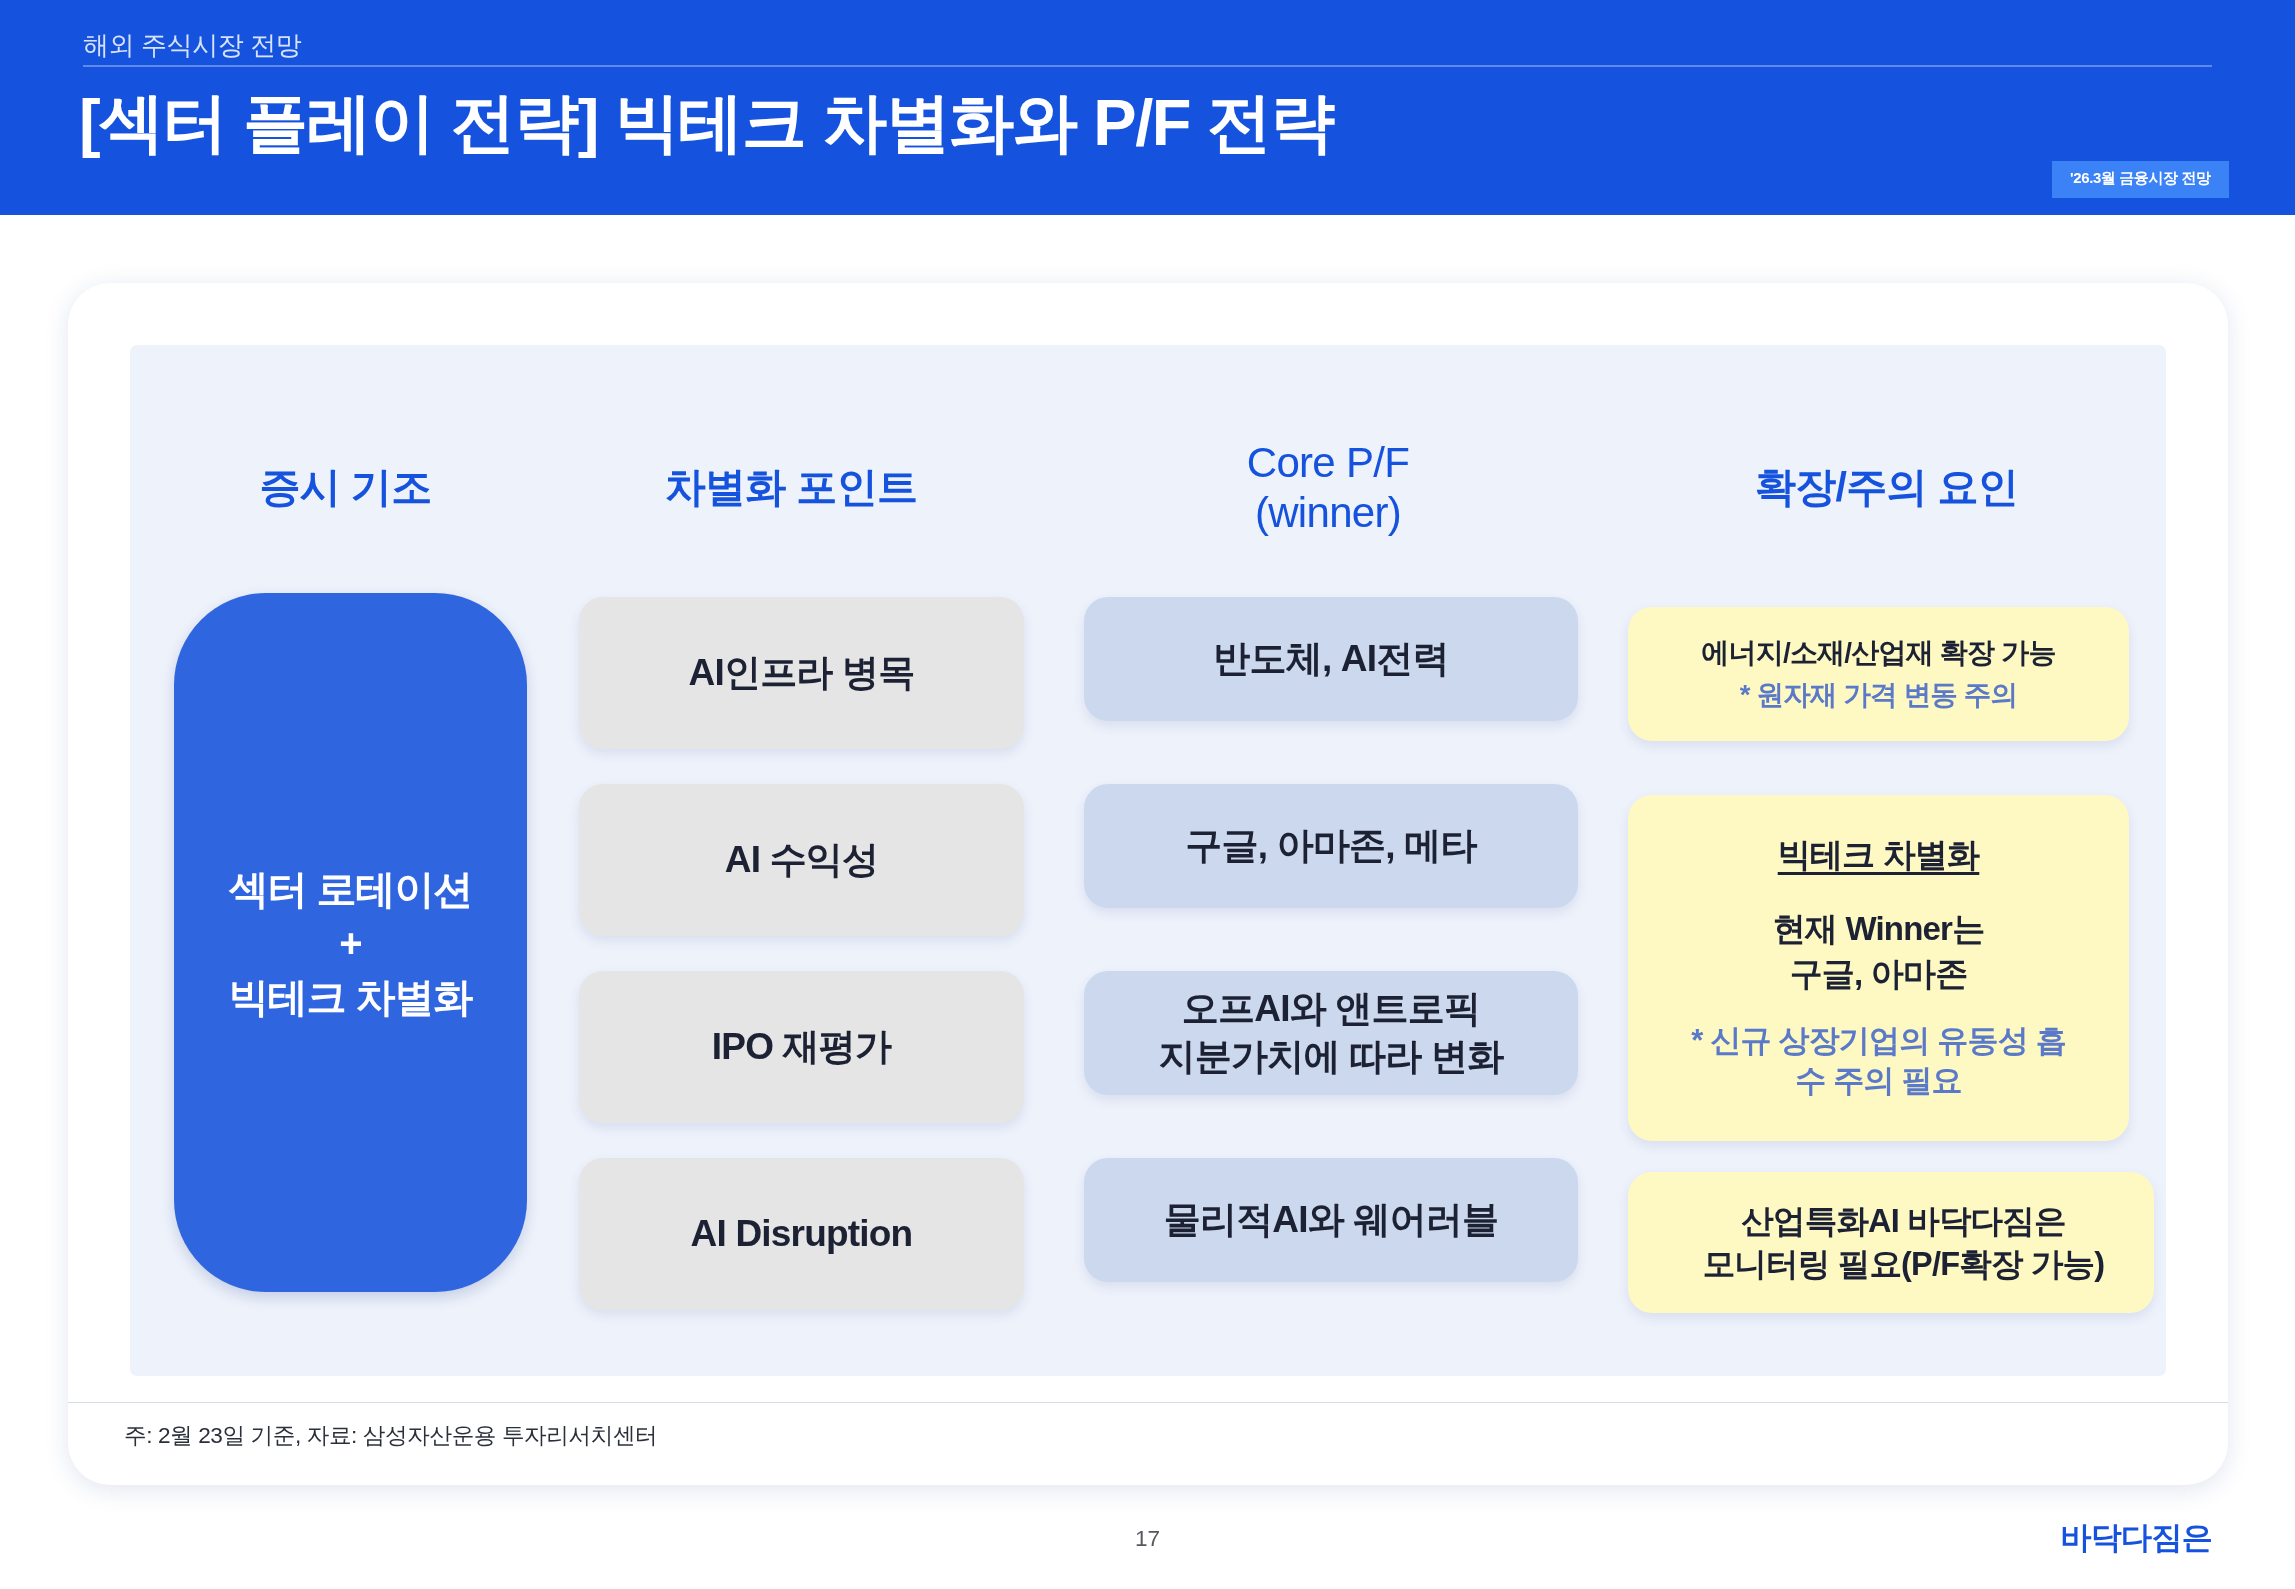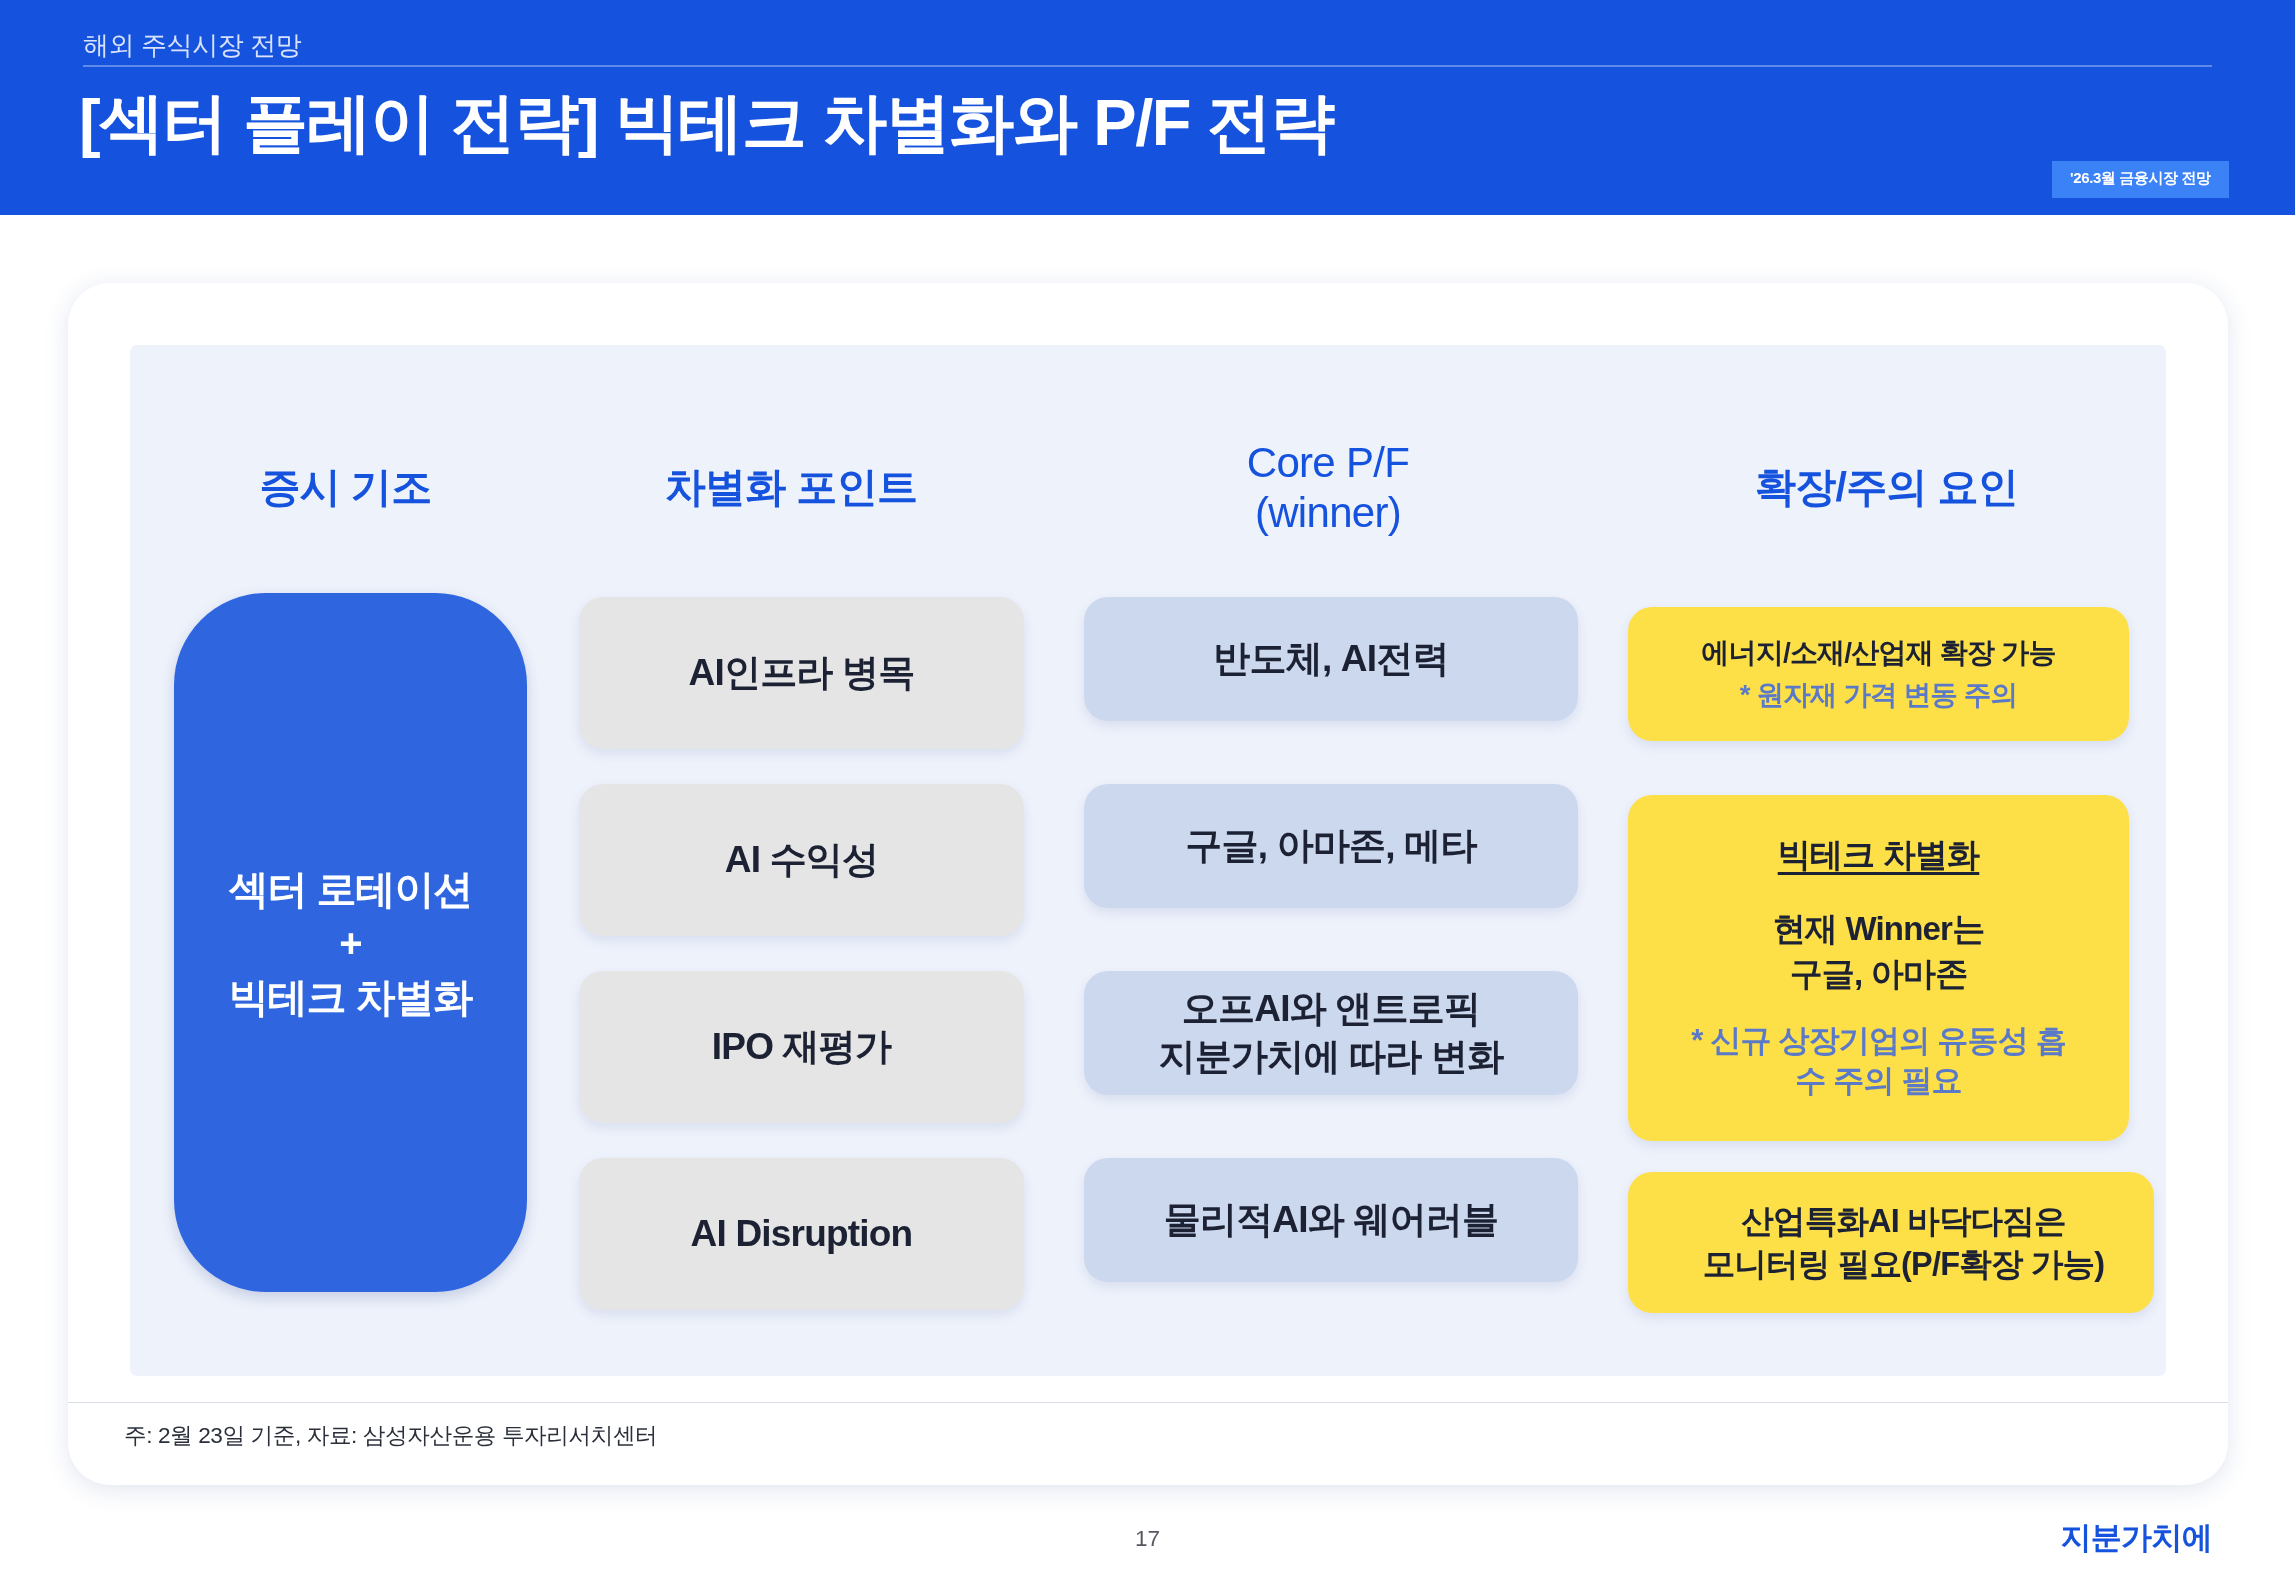--- a/index.html
+++ b/index.html
@@ -143,21 +143,21 @@
   .pill.blue {
     background: #ccd8ee;
     color: #1c2233;
     font-weight: bold;
     font-size: 37px;
     left: 1084px;
     width: 494px;
     height: 124px;
   }
   .pill.grey {
-    background: #fde047;
+    background: #fef9c3;
     color: #1c2233;
     font-weight: bold;
     left: 1628px;
     width: 501px;
   }
 
   .row1 { top: 597px; }
   .row2 { top: 784px; }
   .row3 { top: 971px; }
   .row4 { top: 1158px; }
@@ -301,14 +301,14 @@
 
 <div class="pill grey r4">
   <div>산업특화AI 바닥다짐은</div>
   <div>모니터링 필요(P/F확장 가능)</div>
 </div>
 
 <div class="card-rule"></div>
 <div class="footnote">주: 2월 23일 기준, 자료: 삼성자산운용 투자리서치센터</div>
 
 <div class="page-number">17</div>
-<div class="brand">지분가치에</div>
+<div class="brand">바닥다짐은</div>
 
 
 </body></html>

